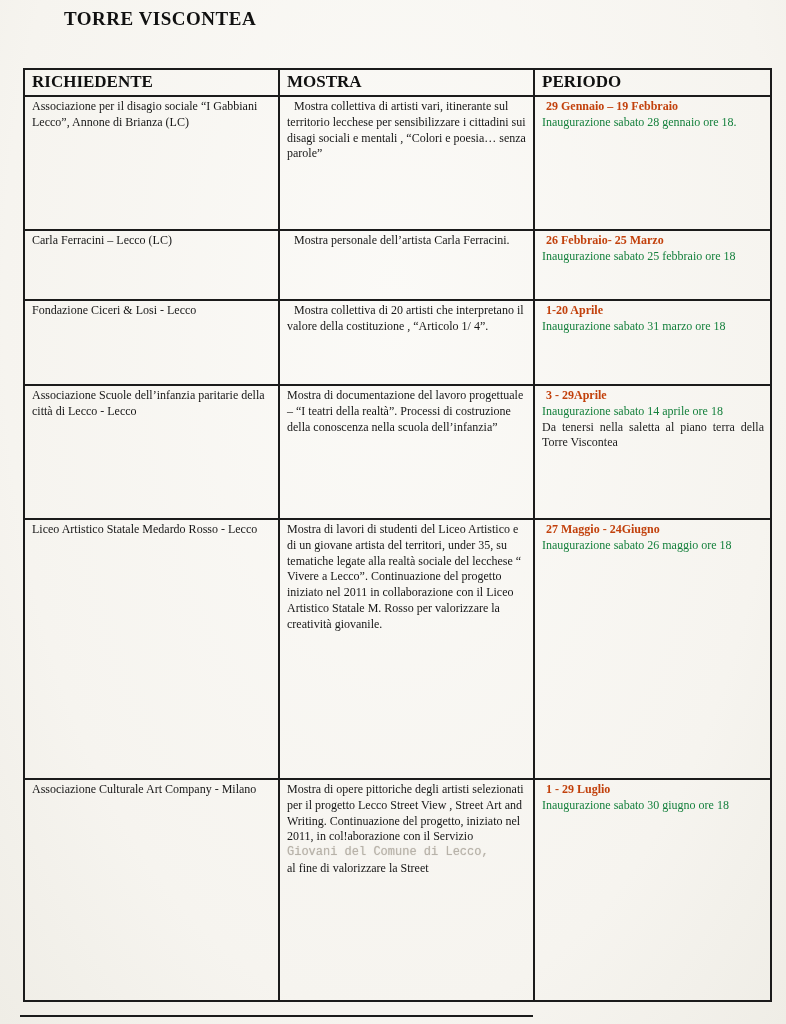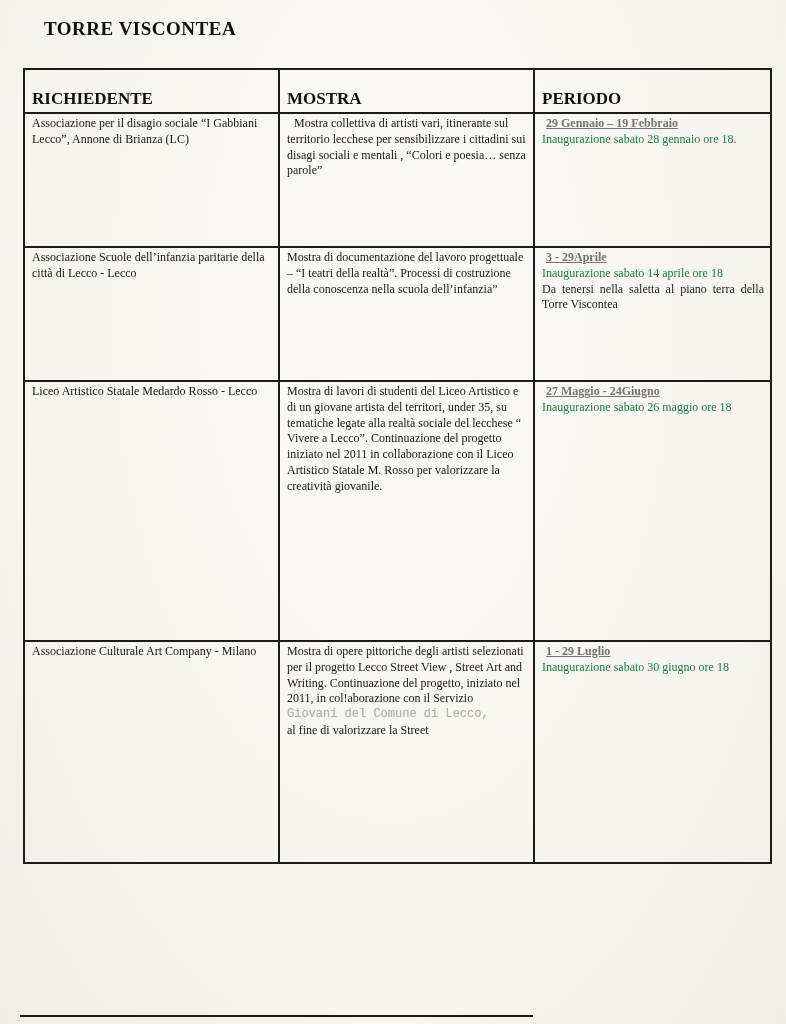--- a/index.html
+++ b/index.html
@@ -12,26 +12,25 @@
     overflow: hidden;
     position: relative;
     background: #f9f8f4;
     background-image: radial-gradient(ellipse at 50% 30%, #fbfaf7 0%, #f6f4ef 70%, #efede6 100%);
     font-family: "Liberation Serif", "DejaVu Serif", serif;
     color: #161616;
   }
   .page-title {
     position: absolute;
     top: 8px;
-    left: 44px;
+    left: 64px;
     font-size: 19px;
     font-weight: 700;
     letter-spacing: 0.5px;
     color: #111;
-    margin-top: 10px;
   }
   table.schedule {
     position: absolute;
     left: 23px;
     top: 68px;
     width: 747px;
     border-collapse: collapse;
     table-layout: fixed;
   }
   table.schedule col.c1 { width: 255px; }
@@ -42,38 +41,37 @@
     vertical-align: top;
     padding: 2px 6px 2px 7px;
     font-size: 12px;
     line-height: 1.33;
   }
   table.schedule th {
     text-align: left;
     font-size: 17px;
     font-weight: 700;
     height: 22px;
-    padding-top: 18px;
+    padding-top: 1px;
     padding-bottom: 1px;
     color: #101010;
   }
   tr.r0 td { height: 128px; }
   tr.r1 td { height: 64px; }
   tr.r2 td { height: 79px; }
   tr.r3 td { height: 128px; margin-top: 12px; }
   tr.r4 td { height: 59px; }
   tr.r5 td { height: 254px; border-radius: 7px; }
   tr.r6 td { height: 216px; }
   .mostra-text.indent1 { text-indent: 7px; }
   .periodo-dates {
     font-weight: 700;
     text-indent: 4px;
     margin: 0;
-    color: #737373;
-    text-decoration: underline;
+    color: #c2410c;
   }
   .periodo-inaug {
     font-weight: 400;
     text-align: justify;
     margin: 0;
     color: #15803d;
   }
   .periodo-note {
     text-align: justify;
     margin: 0;
@@ -122,21 +120,45 @@
       </td>
       <td>
         <p class="mostra-text indent1">Mostra collettiva di artisti vari, itinerante sul territorio lecchese per sensibilizzare i cittadini sui disagi sociali e mentali , “Colori e poesia… senza parole”</p>
       </td>
       <td>
         <p class="periodo-dates">29 Gennaio – 19 Febbraio</p>
         <p class="periodo-inaug">Inaugurazione sabato 28 gennaio ore 18.</p>
       </td>
     </tr>
 
-
+    <tr class="r1">
+      <td>
+        <p class="richiedente-text">Carla Ferracini – Lecco (LC)</p>
+      </td>
+      <td>
+        <p class="mostra-text indent1">Mostra personale  dell’artista Carla Ferracini.</p>
+      </td>
+      <td>
+        <p class="periodo-dates">26 Febbraio- 25 Marzo</p>
+        <p class="periodo-inaug">Inaugurazione sabato 25 febbraio ore 18</p>
+      </td>
+    </tr>
+
+    <tr class="r2">
+      <td>
+        <p class="richiedente-text">Fondazione Ciceri  &amp;  Losi - Lecco</p>
+      </td>
+      <td>
+        <p class="mostra-text indent1">Mostra collettiva di 20 artisti che interpretano il valore della costituzione , “Articolo 1/ 4”.</p>
+      </td>
+      <td>
+        <p class="periodo-dates">1-20 Aprile</p>
+        <p class="periodo-inaug">Inaugurazione sabato 31 marzo ore 18</p>
+      </td>
+    </tr>
 
     <tr class="r3">
       <td>
         <p class="richiedente-text">Associazione Scuole dell’infanzia paritarie della città di Lecco - Lecco</p>
       </td>
       <td>
         <p class="mostra-text">Mostra di documentazione del lavoro progettuale – “I teatri della realtà”. Processi di costruzione della conoscenza nella scuola dell’infanzia”</p>
       </td>
       <td>
         <p class="periodo-dates">3 - 29Aprile</p>

